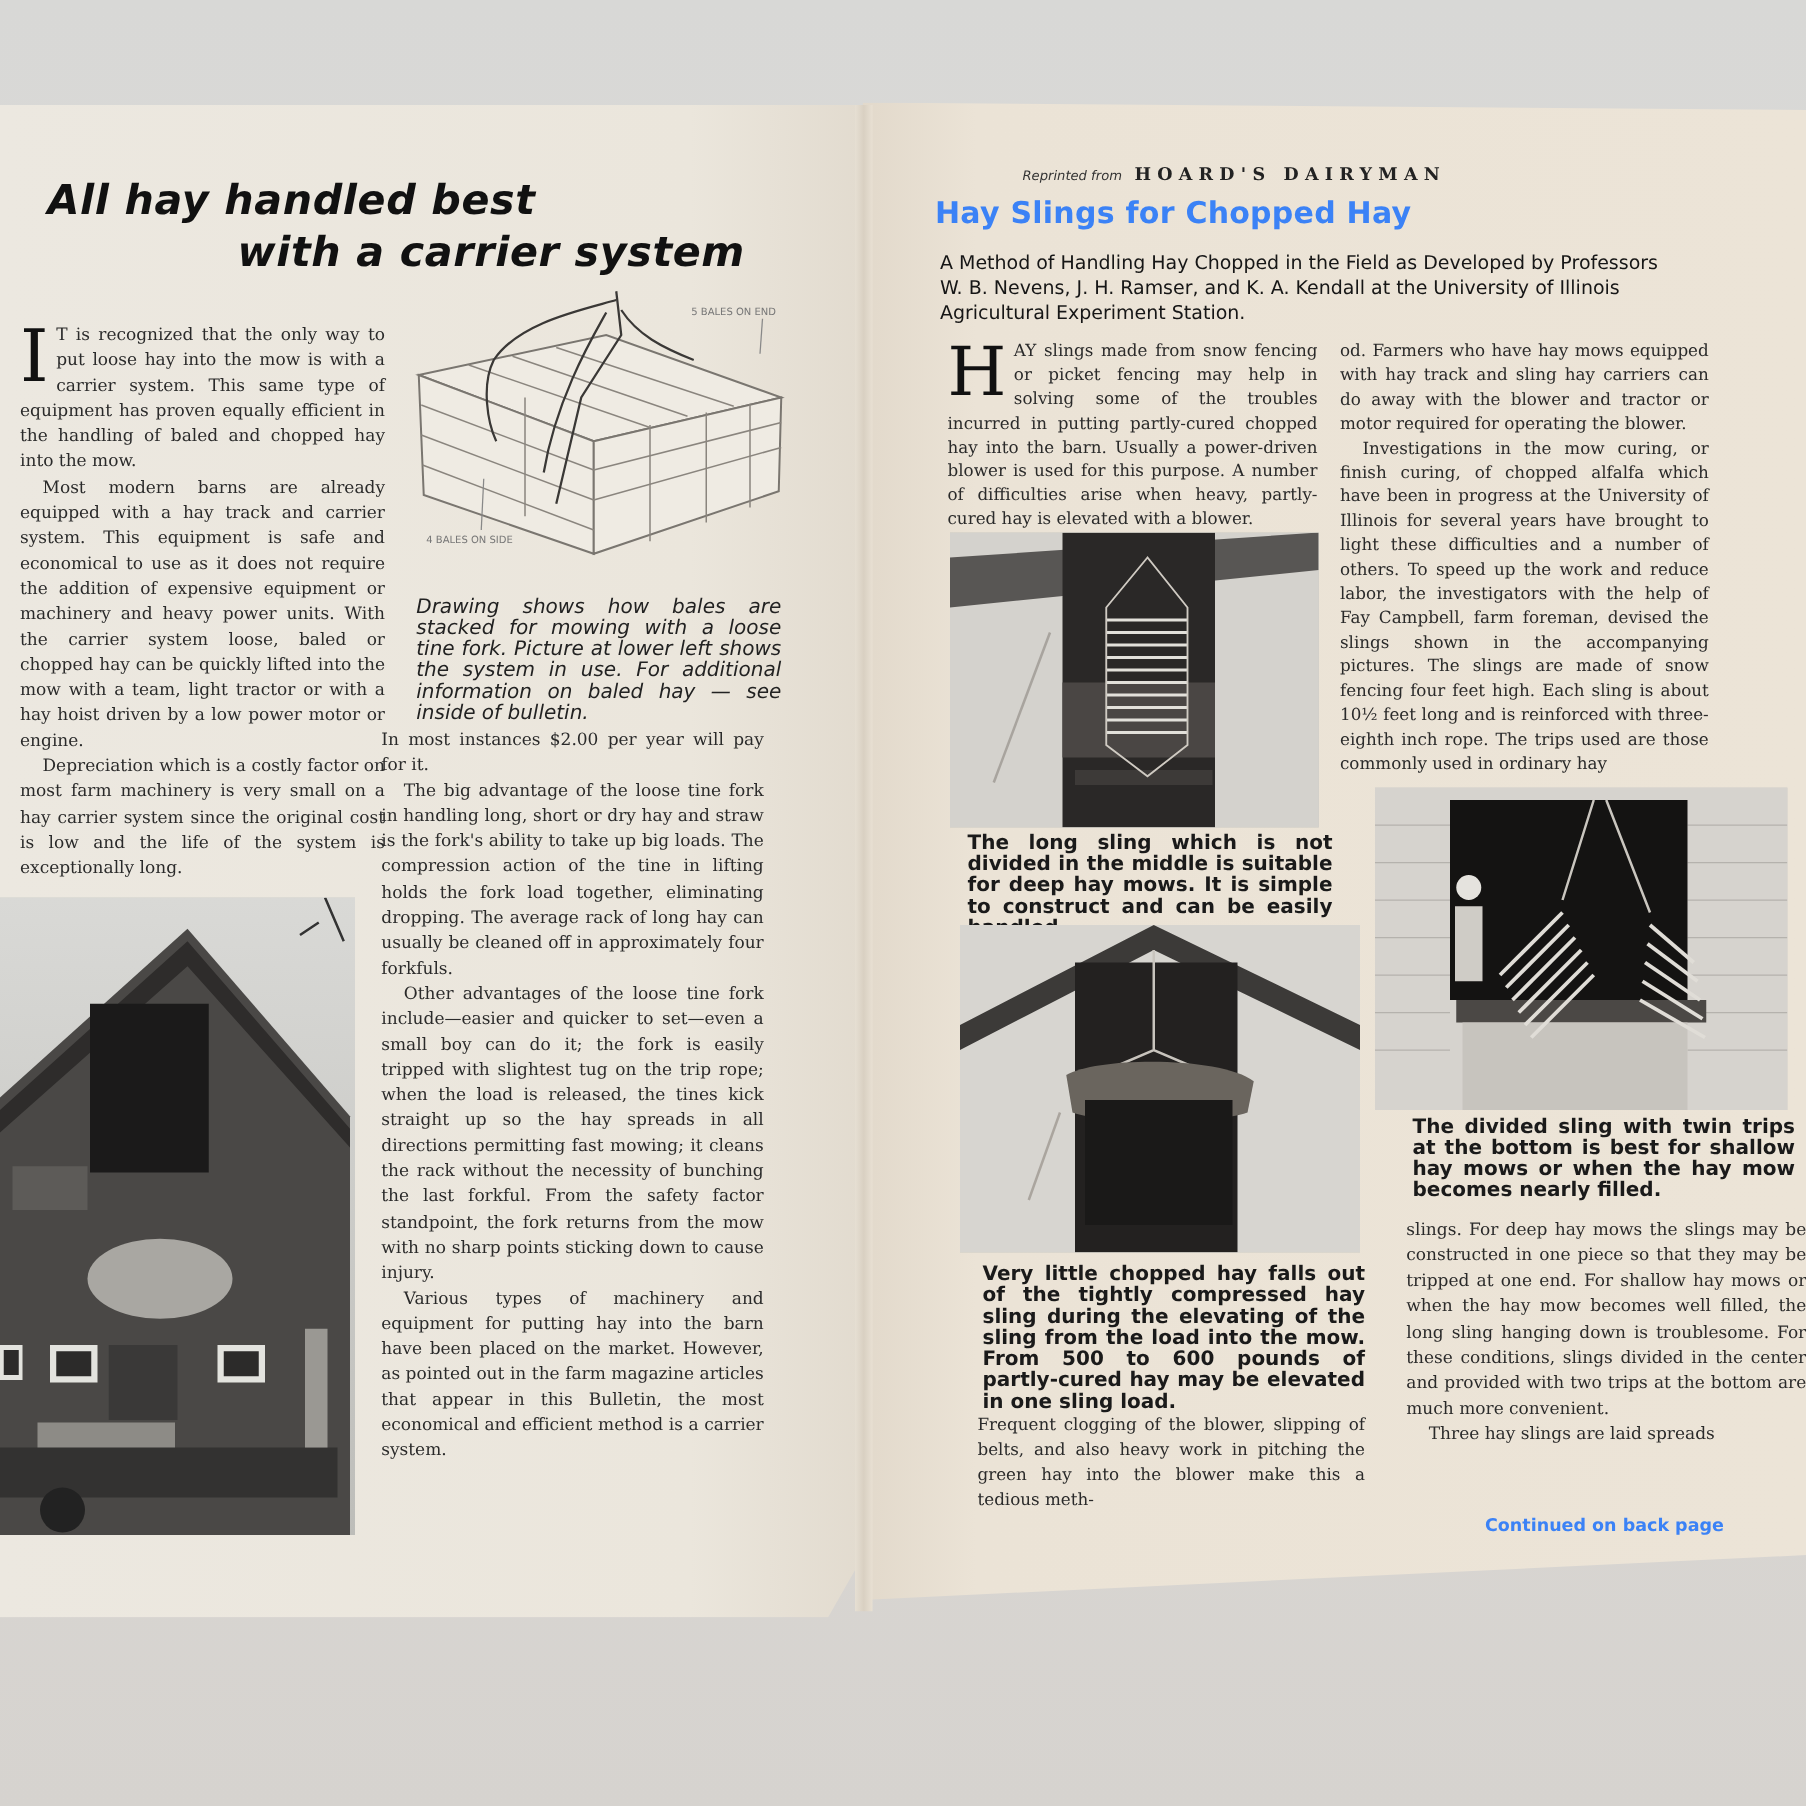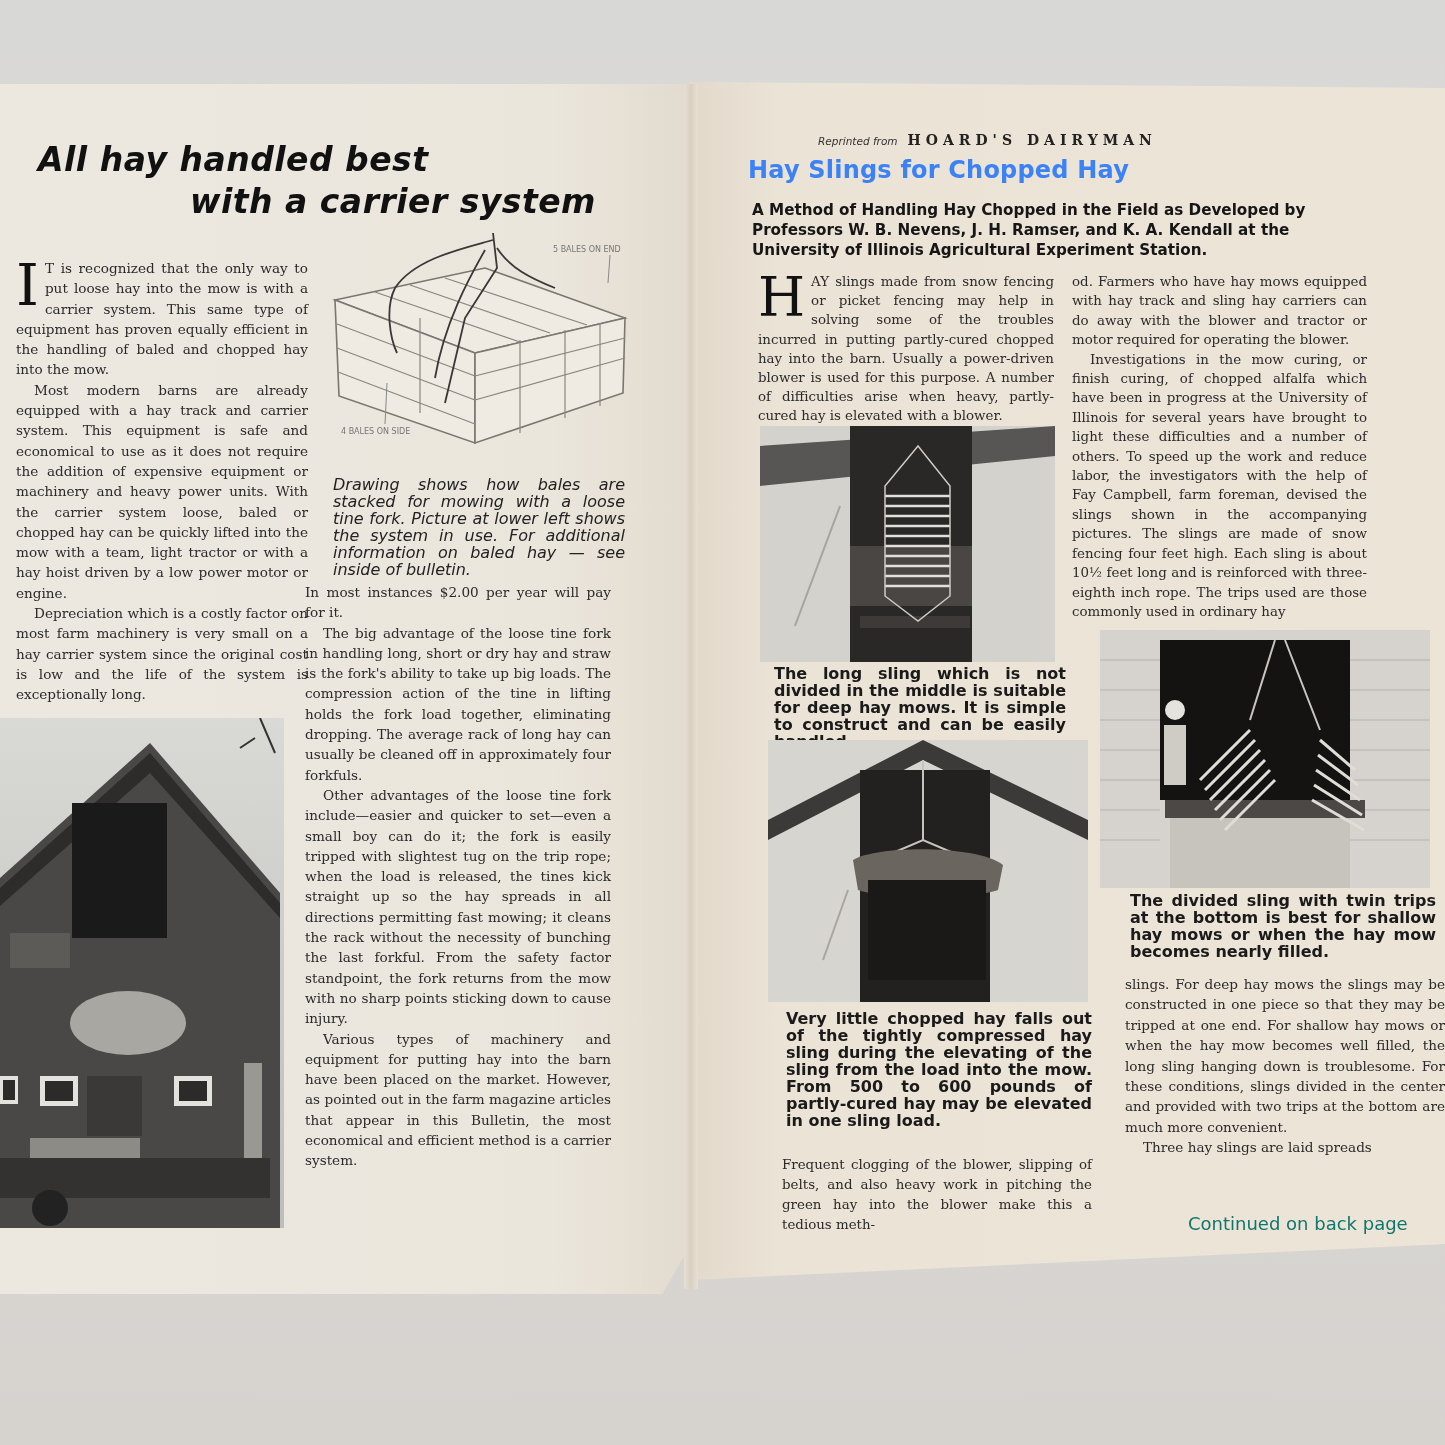--- a/index.html
+++ b/index.html
@@ -31,22 +31,22 @@
   .body-text { font-size:13.6px; line-height:20.3px; color:#2a2a2a; text-align:justify; }
   .body-text p { margin:0; text-indent:18px; }
   .body-text p.noindent { text-indent:0; }
   .caption { font-family: "DejaVu Sans", sans-serif; font-weight:bold; font-size:16px; line-height:17px; color:#1a1a1a; text-align:justify; }
 
   .dropcap { float:left; font-size:58px; line-height:46px; margin:4px 6px 0 0; color:#111; font-family:"DejaVu Serif", serif; }
 
   .photo { position:absolute; overflow:hidden; }
   .kicker { font-family:"DejaVu Serif", serif; font-size:14px; letter-spacing:5px; font-weight:bold; color:#222; }
   .kicker-small { font-family:"DejaVu Sans", sans-serif; font-size:10.5px; font-style:italic; letter-spacing:0; font-weight:normal; margin-right:10px; color:#333; }
-  .subtitle { font-family:"DejaVu Sans", sans-serif; font-weight:bold; font-size:15.2px; line-height:20px; color:#161616; }
-  .continued { font-family:"DejaVu Sans", sans-serif; font-weight:normal; font-size:18px; color:#0f766e; }
+  .subtitle { font-family:"DejaVu Sans", sans-serif; font-weight:normal; font-size:15.2px; line-height:20px; color:#161616; }
+  .continued { font-family:"DejaVu Sans", sans-serif; font-weight:bold; font-size:14px; color:#3b82f6; }
 </style>
 </head>
 <body>
 
 <div class="page page-left"></div>
 <div class="page page-right"></div>
 <div class="spine"></div>
 
 <div class="abs sans title-left" style="left:38px; top:140px;">All hay handled best</div>
 <div class="abs sans title-left" style="left:190px; top:182px;">with a carrier system</div>
@@ -171,21 +171,21 @@
     <polygon points="0,80 155,0 320,80 320,100 155,20 0,100" fill="#3c3a38"></polygon>
     <rect x="92" y="30" width="130" height="232" fill="#232120"></rect>
     <path d="M155,20 L155,100 M120,115 L155,100 L190,115" stroke="#c8c4bd" stroke-width="2" fill="none"></path>
     <path d="M85,120 C110,105 210,105 235,125 L230,150 C200,160 120,160 90,150 Z" fill="#6a655e"></path>
     <rect x="100" y="140" width="118" height="100" fill="#1a1918"></rect>
     <line x1="55" y1="220" x2="80" y2="150" stroke="#aaa59e" stroke-width="2"></line>
   </svg>
 </div>
 <div class="abs caption" style="left:786px; top:1010px; width:306px;">Very little chopped hay falls out of the tightly compressed hay sling during the elevating of the sling from the load into the mow. From 500 to 600 pounds of partly-cured hay may be elevated in one sling load.</div>
 
-<div class="abs body-text" style="left:782px; top:1131px; width:310px; font-size:13.4px; line-height:20px;margin-top:24px;">
+<div class="abs body-text" style="left:782px; top:1131px; width:310px; font-size:13.4px; line-height:20px;">
   <p class="noindent">Frequent clogging of the blower, slipping of belts, and also heavy work in pitching the green hay into the blower make this a tedious meth-</p>
 </div>
 
 <div class="abs body-text" style="left:1072px; top:272px; width:295px; font-size:13.4px; line-height:19.4px;">
   <p class="noindent">od. Farmers who have hay mows equipped with hay track and sling hay carriers can do away with the blower and tractor or motor required for operating the blower.</p>
   <p>Investigations in the mow curing, or finish curing, of chopped alfalfa which have been in progress at the University of Illinois for several years have brought to light these difficulties and a number of others. To speed up the work and reduce labor, the investigators with the help of Fay Campbell, farm foreman, devised the slings shown in the accompanying pictures. The slings are made of snow fencing four feet high. Each sling is about 10½ feet long and is reinforced with three-eighth inch rope. The trips used are those commonly used in ordinary hay</p>
 </div>
 
 <div class="photo" style="left:1100px; top:630px; width:330px; height:258px; background:#d0cec9;">
   <svg width="330" height="258" viewBox="0 0 330 258">

